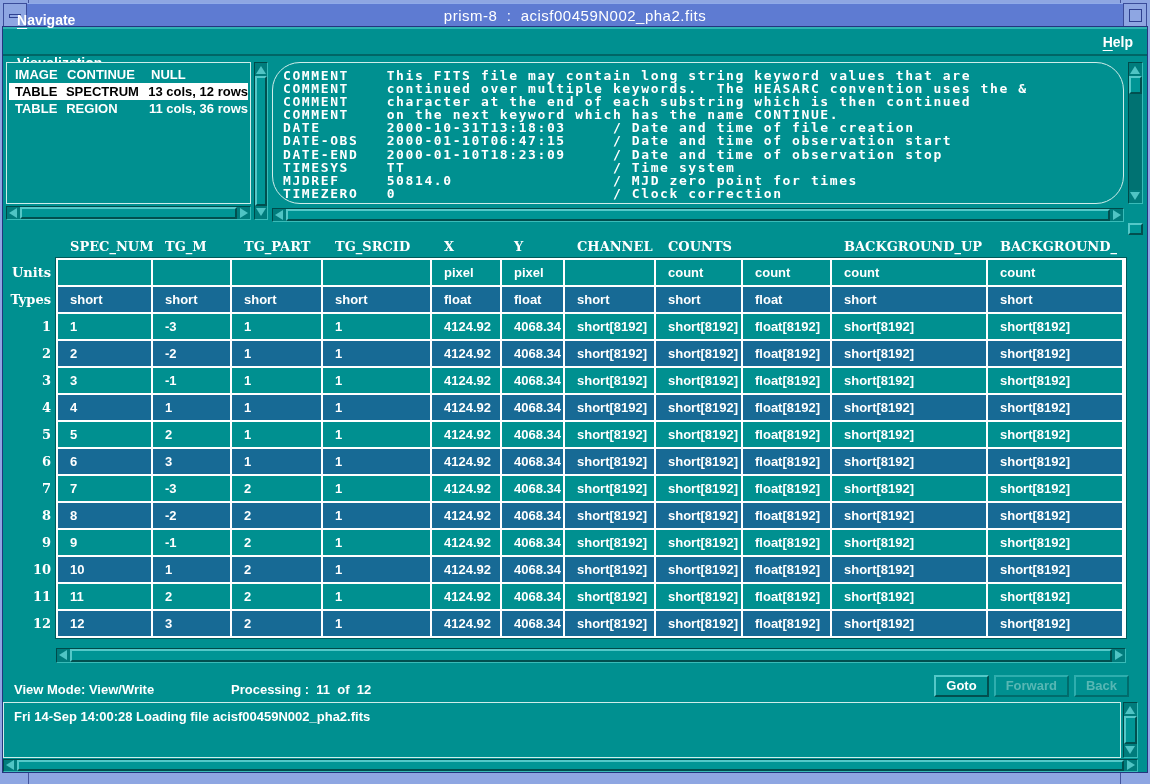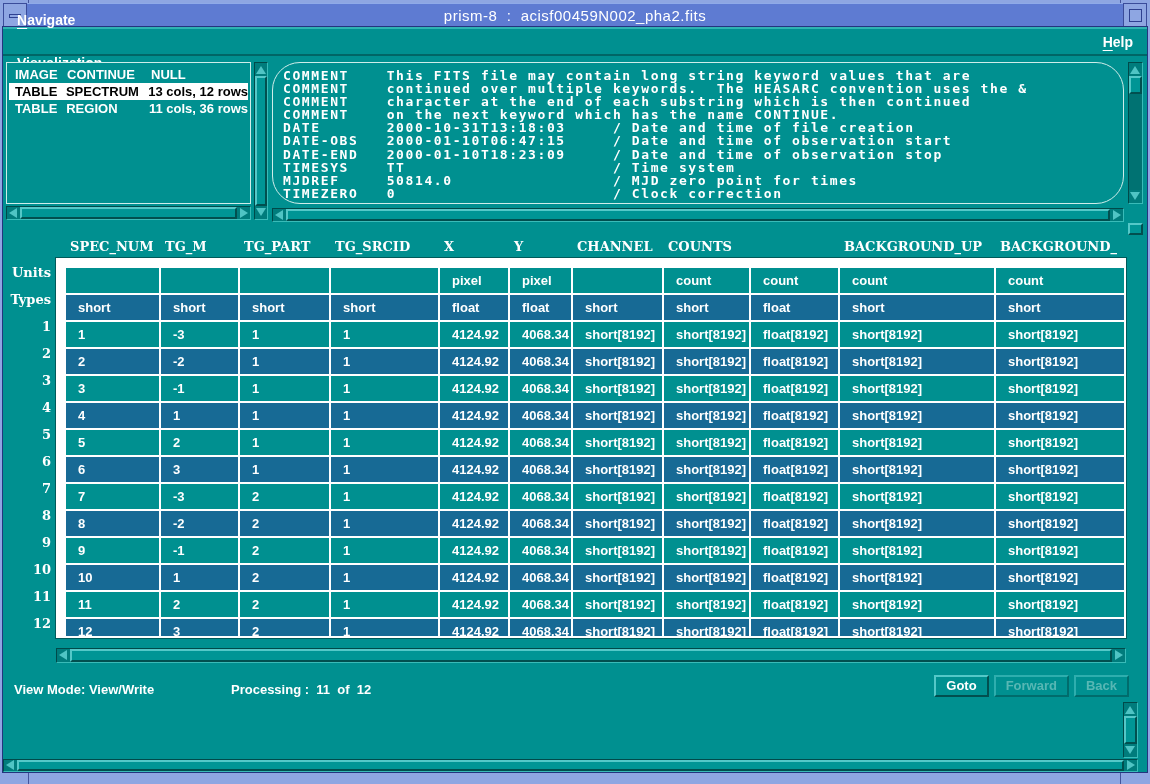--- a/index.html
+++ b/index.html
@@ -59,21 +59,21 @@
   .tri.right{left:3px;top:1px;border-left:8px solid #4FC4C4;border-right:0;}
   .sash{position:absolute;left:1125px;top:196px;width:15px;height:12px;background:#009595;
         border-top:2px solid #54C8C8;border-left:2px solid #54C8C8;
         border-bottom:2px solid #014F4F;border-right:2px solid #014F4F;}
   
   .col-headers{position:absolute;left:55px;top:212px;height:17px;display:flex;
                font-family:"DejaVu Serif",serif;font-weight:bold;font-size:13px;white-space:nowrap;overflow:hidden;width:1068px;}
   .col-h{padding-left:12px;overflow:hidden;flex:0 0 auto;}
   .tbl-box{position:absolute;left:53px;top:231px;width:1070px;height:380px;
            background:#FFFFFF;border:2px solid #FFFFFF;outline:1px solid #005A5A;
-           padding:8px;overflow:hidden;}
+           padding:0;overflow:hidden;}
   .trow{height:25px;margin-bottom:2px;display:flex;}
   .tcell{height:25px;line-height:25px;padding-left:12px;font-size:13px;font-weight:bold;
          white-space:nowrap;overflow:hidden;flex:0 0 auto;}
   .r-teal .tcell{background:#009090;}
   .r-blue .tcell{background:#176A95;}
   .row-labels{position:absolute;left:2px;top:233px;width:46px;text-align:right;
               font-family:"DejaVu Serif",serif;font-weight:bold;font-size:13px;}
   .row-label{height:27px;line-height:25px;}
   
   .footer-label{position:absolute;font-size:13px;font-weight:bold;white-space:pre;}
@@ -413,20 +413,23 @@
     </div>
 
     <div class="footer-label" style="left:11px;top:655px;">View Mode: View/Write</div>
     <div class="footer-label" style="left:228px;top:655px;">Processing :  11  of  12</div>
     <div class="btns">
       <div class="m-btn">Goto</div>
       <div class="m-btn disabled" aria-disabled="true">Forward</div>
       <div class="m-btn disabled" aria-disabled="true">Back</div>
     </div>
 
+    <div class="panel status-box">
+      <div class="status-text">Fri 14-Sep 14:00:28 Loading file acisf00459N002_pha2.fits</div>
+    </div>
 
     <div class="sb v" style="left:1120px;top:675px;width:15px;height:56px;">
       <div class="sb-btn">
           <i class="tri up"></i>
         </div>
       <div class="thumb"></div>
       <div class="sb-btn">
           <i class="tri down"></i>
         </div>
     </div>

